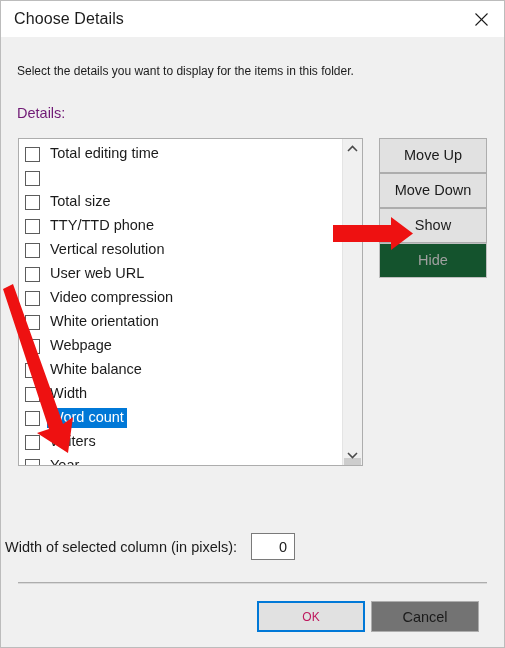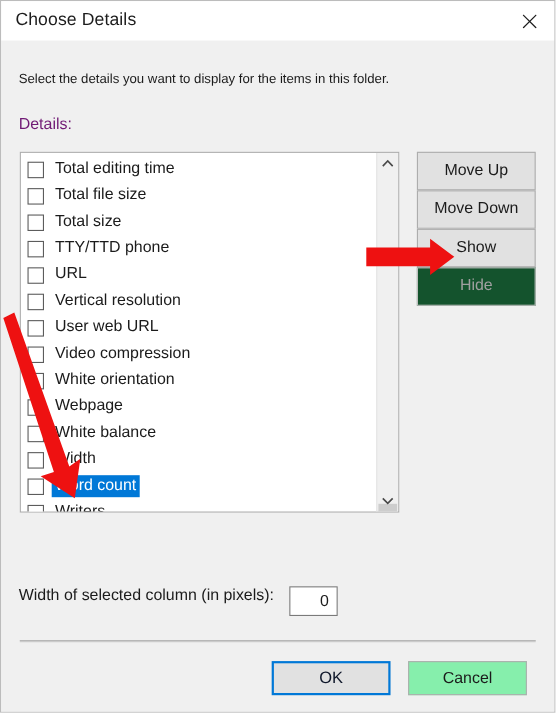--- a/index.html
+++ b/index.html
@@ -190,23 +190,24 @@
   .btn + .btn { }
   .btn.disabled {
     background: #14532d;
     border-color: #bfbfbf;
     color: #a0a0a0;
   }
 
   
   .width-row {
     position: absolute;
-    left: 16px;
+    left: 4px;
     top: 496px;
     display: flex;
+    align-items: center;
     width: 470px;
   }
   .width-label {
     font-size: 14.5px;
     color: #1b1b1b;
     white-space: nowrap;
   }
   .width-input {
     margin-left: 14px;
     width: 44px;
@@ -234,41 +235,41 @@
   
   .footer {
     position: absolute;
     left: 0;
     top: 562px;
     width: 503px;
     height: 48px;
   }
   .btn-ok {
     position: absolute;
-    left: 246px;
+    left: 256px;
     top: 2px;
     width: 108px;
     height: 31px;
     box-sizing: border-box;
     background: #e1e1e1;
     border: 2px solid #0078d7;
     font-family: "Liberation Sans", sans-serif;
-    font-size: 15px;
-    color: #0f172a;
+    font-size: 12px;
+    color: #be185d;
     cursor: default;
     padding: 0;
   }
   .btn-cancel {
     position: absolute;
     left: 370px;
     top: 2px;
     width: 108px;
     height: 31px;
     box-sizing: border-box;
-    background: #86efac;
+    background: #737373;
     border: 1px solid #adadad;
     font-family: "Liberation Sans", sans-serif;
     font-size: 14.5px;
     color: #1b1b1b;
     cursor: default;
     padding: 0;
   }
 
   
   .annotation-layer {
@@ -300,33 +301,28 @@
     <div class="details-label">Details:</div>
 
     <div class="listbox">
       <div class="list-inner">
           <div class="list-item">
             <span class="checkbox"></span>
             <span class="item-label">Total editing time</span>
           </div>
           <div class="list-item">
             <span class="checkbox"></span>
-            <span class="item-label">Total file size</span>
           </div>
           <div class="list-item">
             <span class="checkbox"></span>
             <span class="item-label">Total size</span>
           </div>
           <div class="list-item">
             <span class="checkbox"></span>
             <span class="item-label">TTY/TTD phone</span>
-          </div>
-          <div class="list-item">
-            <span class="checkbox"></span>
-            <span class="item-label">URL</span>
           </div>
           <div class="list-item">
             <span class="checkbox"></span>
             <span class="item-label">Vertical resolution</span>
           </div>
           <div class="list-item">
             <span class="checkbox"></span>
             <span class="item-label">User web URL</span>
           </div>
           <div class="list-item">

